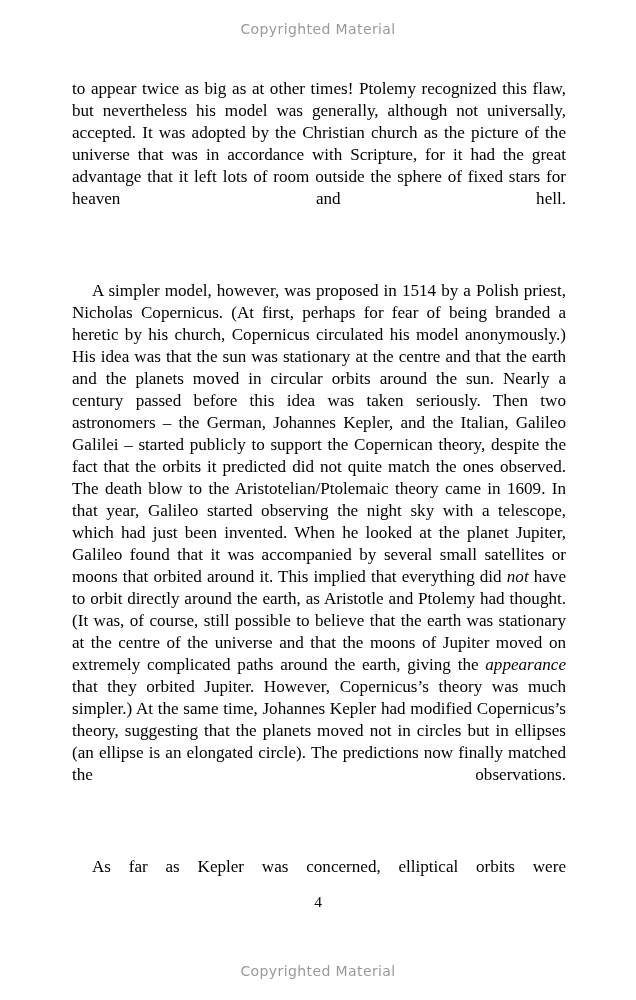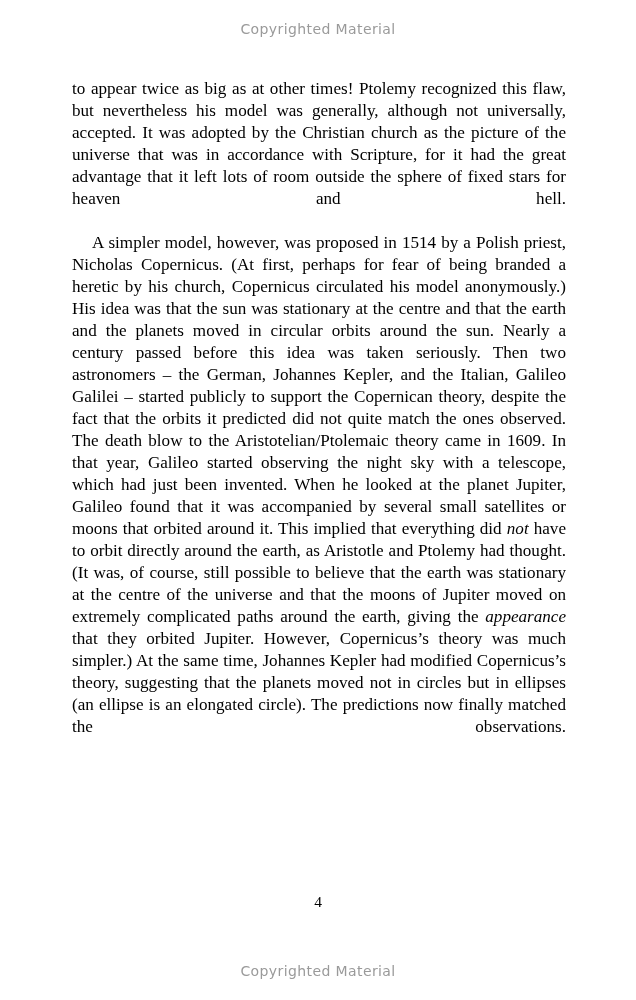--- a/index.html
+++ b/index.html
@@ -43,20 +43,21 @@
     font-size: 17.1px;
     line-height: 22px;
     text-align: justify;
     text-justify: inter-word;
     hyphens: none;
     -webkit-hyphens: none;
     word-spacing: 0.02em;
   }
   p.para.indent {
     text-indent: 20px;
+    margin-top: 48px;
   }
   
   p.para:after {
     content: "";
     display: inline-block;
     width: 100%;
   }
 
   em.emph {
     font-style: italic;
@@ -76,18 +77,19 @@
 <body>
 
 <div class="watermark watermark-top">Copyrighted Material</div>
 
 <div class="page-body">
 
   <p class="para">to appear twice as big as at other times! Ptolemy recognized this flaw, but nevertheless his model was generally, although not universally, accepted. It was adopted by the Christian church as the picture of the universe that was in accordance with Scripture, for it had the great advantage that it left lots of room outside the sphere of fixed stars for heaven and hell.</p>
 
   <p class="para indent" id="para-copernicus">A simpler model, however, was proposed in 1514 by a Polish priest, Nicholas Copernicus. (At first, perhaps for fear of being branded a heretic by his church, Copernicus circulated his model anonymously.) His idea was that the sun was stationary at the centre and that the earth and the planets moved in circular orbits around the sun. Nearly a century passed before this idea was taken seriously. Then two astronomers – the German, Johannes Kepler, and the Italian, Galileo Galilei – started publicly to support the Copernican theory, despite the fact that the orbits it predicted did not quite match the ones observed. The death blow to the Aristotelian/Ptolemaic theory came in 1609. In that year, Galileo started observing the night sky with a telescope, which had just been invented. When he looked at the planet Jupiter, Galileo found that it was accompanied by several small satellites or moons that orbited around it. This implied that everything did <em class="emph">not</em> have to orbit directly around the earth, as Aristotle and Ptolemy had thought. (It was, of course, still possible to believe that the earth was stationary at the centre of the universe and that the moons of Jupiter moved on extremely complicated paths around the earth, giving the <em class="emph">appearance</em> that they orbited Jupiter. However, Copernicus’s theory was much simpler.) At the same time, Johannes Kepler had modified Copernicus’s theory, suggesting that the planets moved not in circles but in ellipses (an ellipse is an elongated circle). The predictions now finally matched the observations.</p>
 
+  <p class="para indent">As far as Kepler was concerned, elliptical orbits were</p>
 
 </div>
 
 <div class="page-number">4</div>
 
 <div class="watermark watermark-bottom">Copyrighted Material</div>
 
 </body></html>

